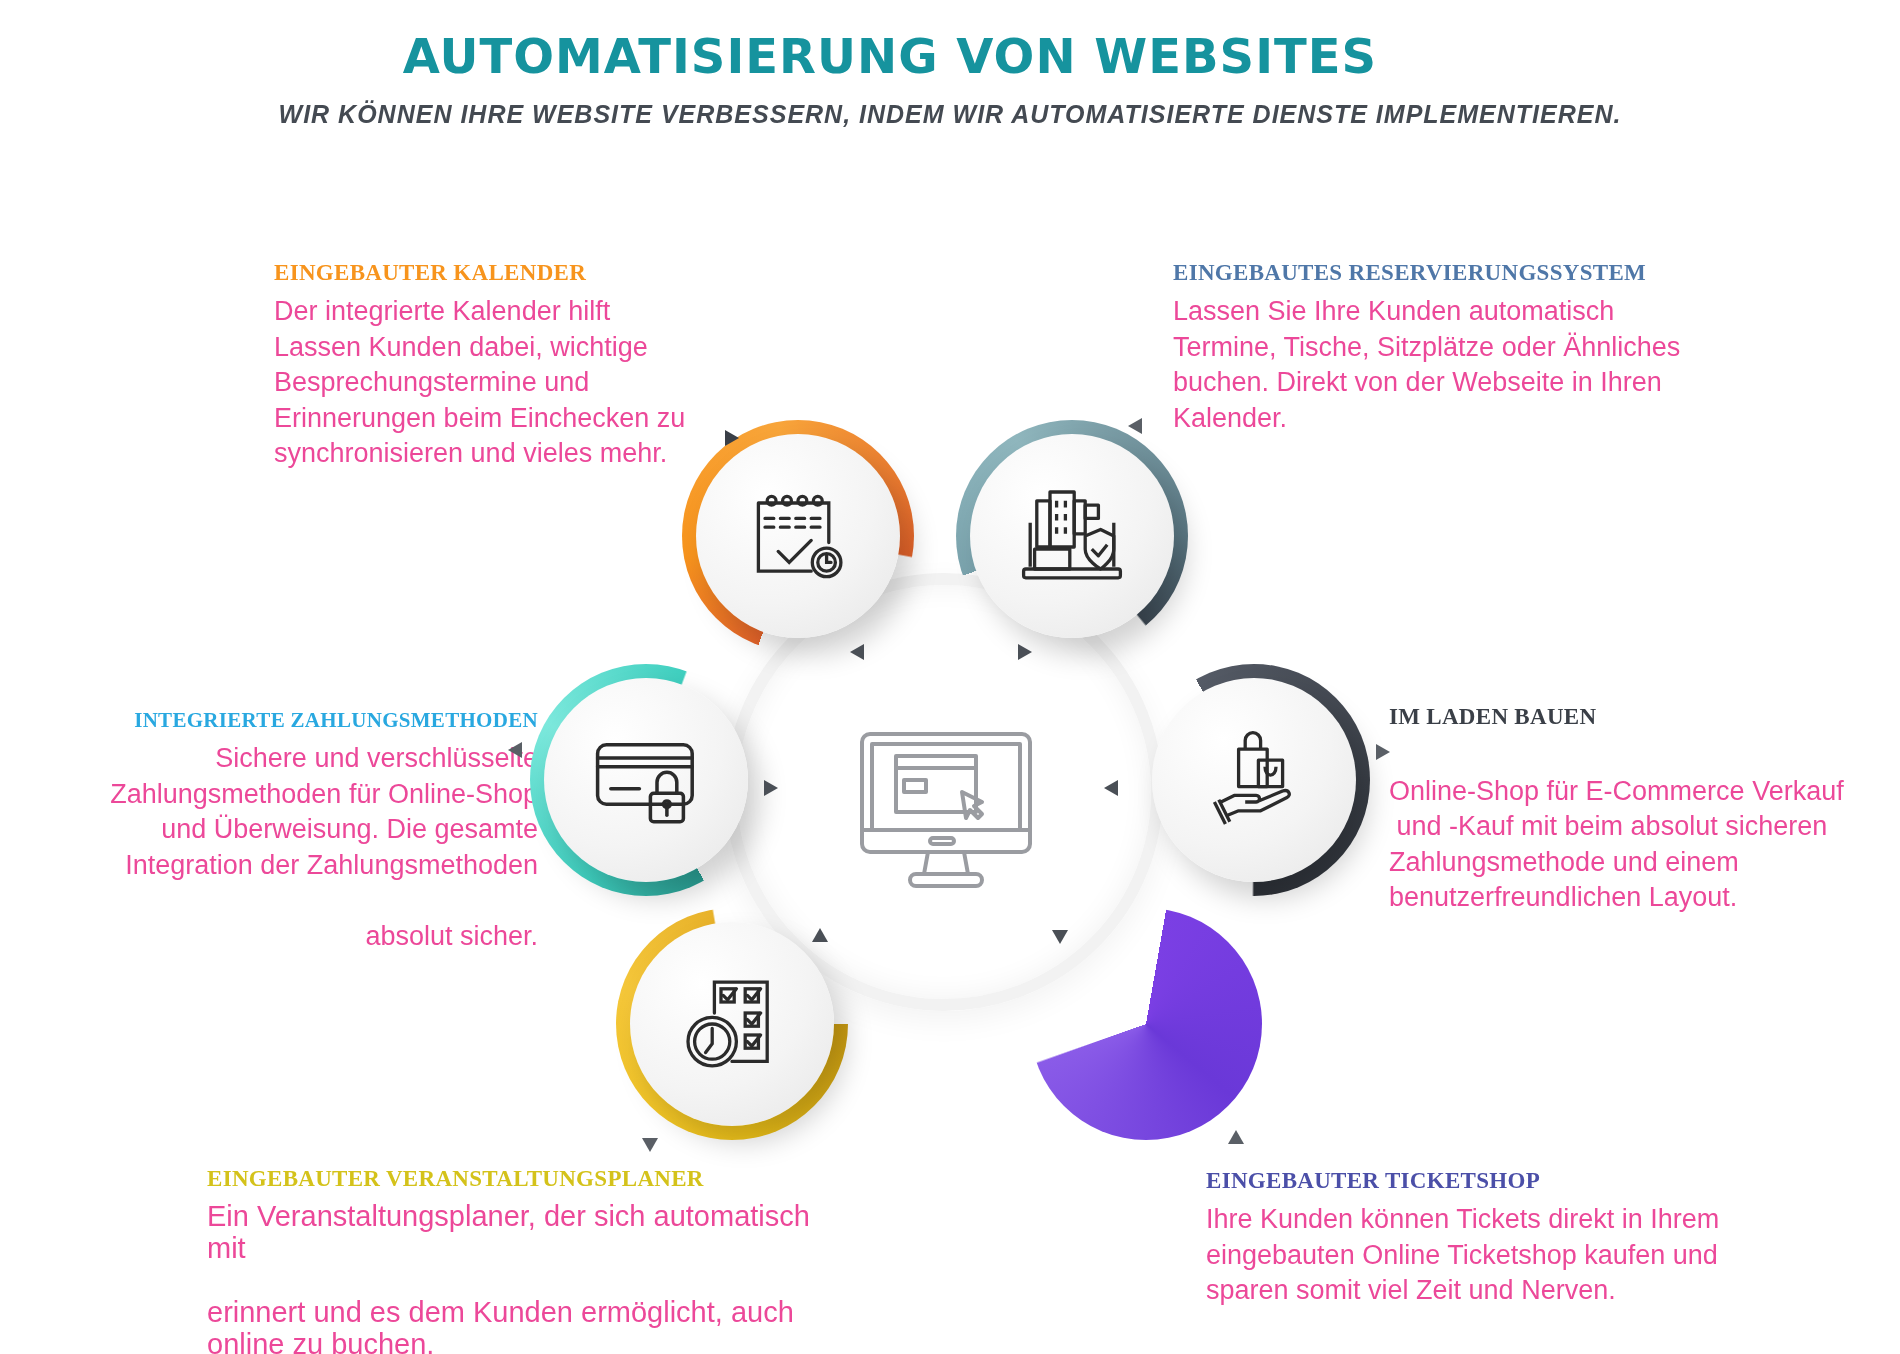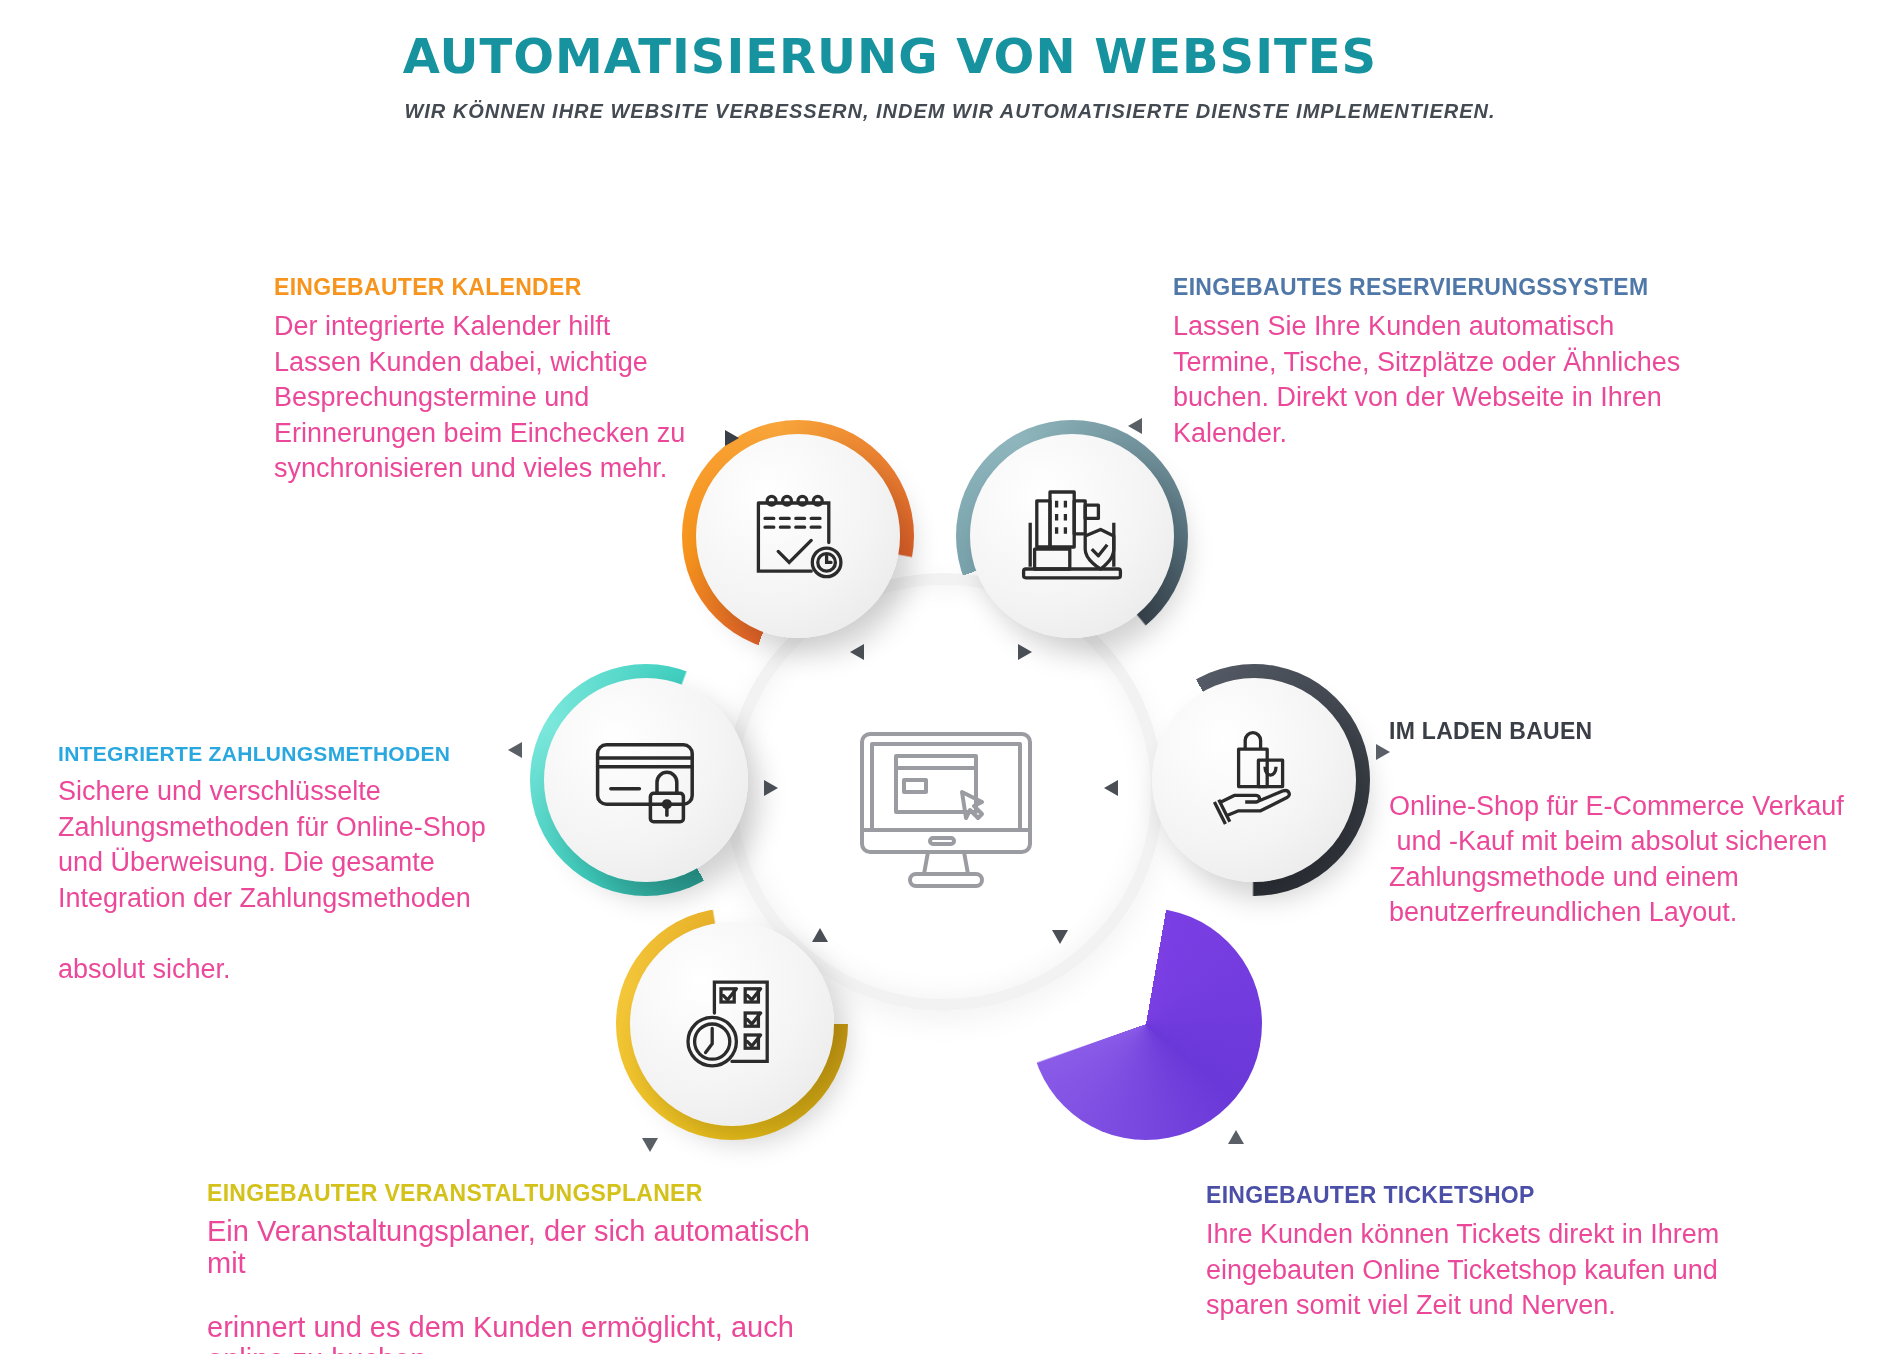--- a/index.html
+++ b/index.html
@@ -1,20 +1,20 @@
 <!DOCTYPE html>
 <html><head>
 <meta charset="utf-8">
 <style>
   html,body{margin:0;padding:0;background:#ffffff;}
   body{width:1900px;height:1354px;position:relative;overflow:hidden;font-family:"Liberation Sans",sans-serif;color:#111;}
   .title{position:absolute;left:0;width:1780px;top:28px;text-align:center;font-weight:bold;font-size:48px;letter-spacing:1px;color:#16939e;font-family:"DejaVu Sans",sans-serif;}
-  .subtitle{position:absolute;left:0;width:1900px;top:100px;text-align:center;font-style:italic;font-weight:bold;font-size:20px;letter-spacing:1px;color:#444a52;font-family:"Liberation Sans",sans-serif;}
+  .subtitle{position:absolute;left:0;width:1900px;top:100px;text-align:center;font-style:italic;font-weight:bold;font-size:25px;letter-spacing:1px;color:#444a52;font-family:"Liberation Sans",sans-serif;}
   .block{position:absolute;}
-  .block h3{margin:14px 0 8px 0;font-family:Liberation Sans, sans-serif;font-weight:bold;font-size:23px;letter-spacing:0.3px;}
+  .block h3{margin:0 0 8px 0;font-family:Liberation Serif, serif;font-weight:bold;font-size:23px;letter-spacing:0.3px;}
   .block p{margin:0;font-size:27px;line-height:35.5px;color:#ec4899;}
   .block.small p{font-size:29px;line-height:32px;}
   .ring-bg{position:absolute;left:725px;top:573px;width:438px;height:438px;border-radius:50%;border:12px solid #f2f2f2;box-sizing:border-box;box-shadow:0 0 30px rgba(0,0,0,0.06) inset, 0 10px 30px rgba(0,0,0,0.05);}
   .node{position:absolute;width:232px;height:232px;}
   .node .arc{position:absolute;inset:0;border-radius:50%;}
   .node .disc{position:absolute;left:14px;top:14px;width:204px;height:204px;border-radius:50%;
      background:radial-gradient(circle at 35% 30%, #ffffff 0%, #f4f4f4 55%, #e6e6e6 100%);
      box-shadow:12px 16px 28px rgba(0,0,0,0.18);display:flex;align-items:center;justify-content:center;}
   .node svg{width:110px;height:110px;}
   .tri{position:absolute;width:0;height:0;}
@@ -33,21 +33,21 @@
   </p>
 </div>
 
 <div class="block" style="left:1173px;top:260px;width:620px;">
   <h3 style="color:#4f77a8">EINGEBAUTES RESERVIERUNGSSYSTEM</h3>
   <p>
     <span>Lassen Sie Ihre Kunden automatisch</span><br><span>Termine, Tische, Sitzplätze oder Ähnliches</span><br><span>buchen. Direkt von der Webseite in Ihren</span><br><span>Kalender.</span>
   </p>
 </div>
 
-<div class="block" style="left:58px;top:728px;width:480px;">
+<div class="block" style="left:58px;top:708px;width:480px;text-align:right;">
   <h3 style="color:#29a8e0;font-size:21px;">INTEGRIERTE ZAHLUNGSMETHODEN</h3>
   <p>
     <span>Sichere und verschlüsselte</span><br><span>Zahlungsmethoden für Online-Shop</span><br><span>und Überweisung. Die gesamte</span><br><span>Integration der Zahlungsmethoden</span><br><br><span>absolut sicher.</span>
   </p>
 </div>
 
 <div class="block" style="left:1389px;top:704px;width:510px;">
   <h3 style="color:#3a3f47">IM LADEN BAUEN</h3>
   <p style="white-space:pre;">
 <span>Online-Shop für E-Commerce Verkauf</span><br><span> und -Kauf mit beim absolut sicheren</span><br><span>Zahlungsmethode und einem</span><br><span>benutzerfreundlichen Layout.</span></p>

